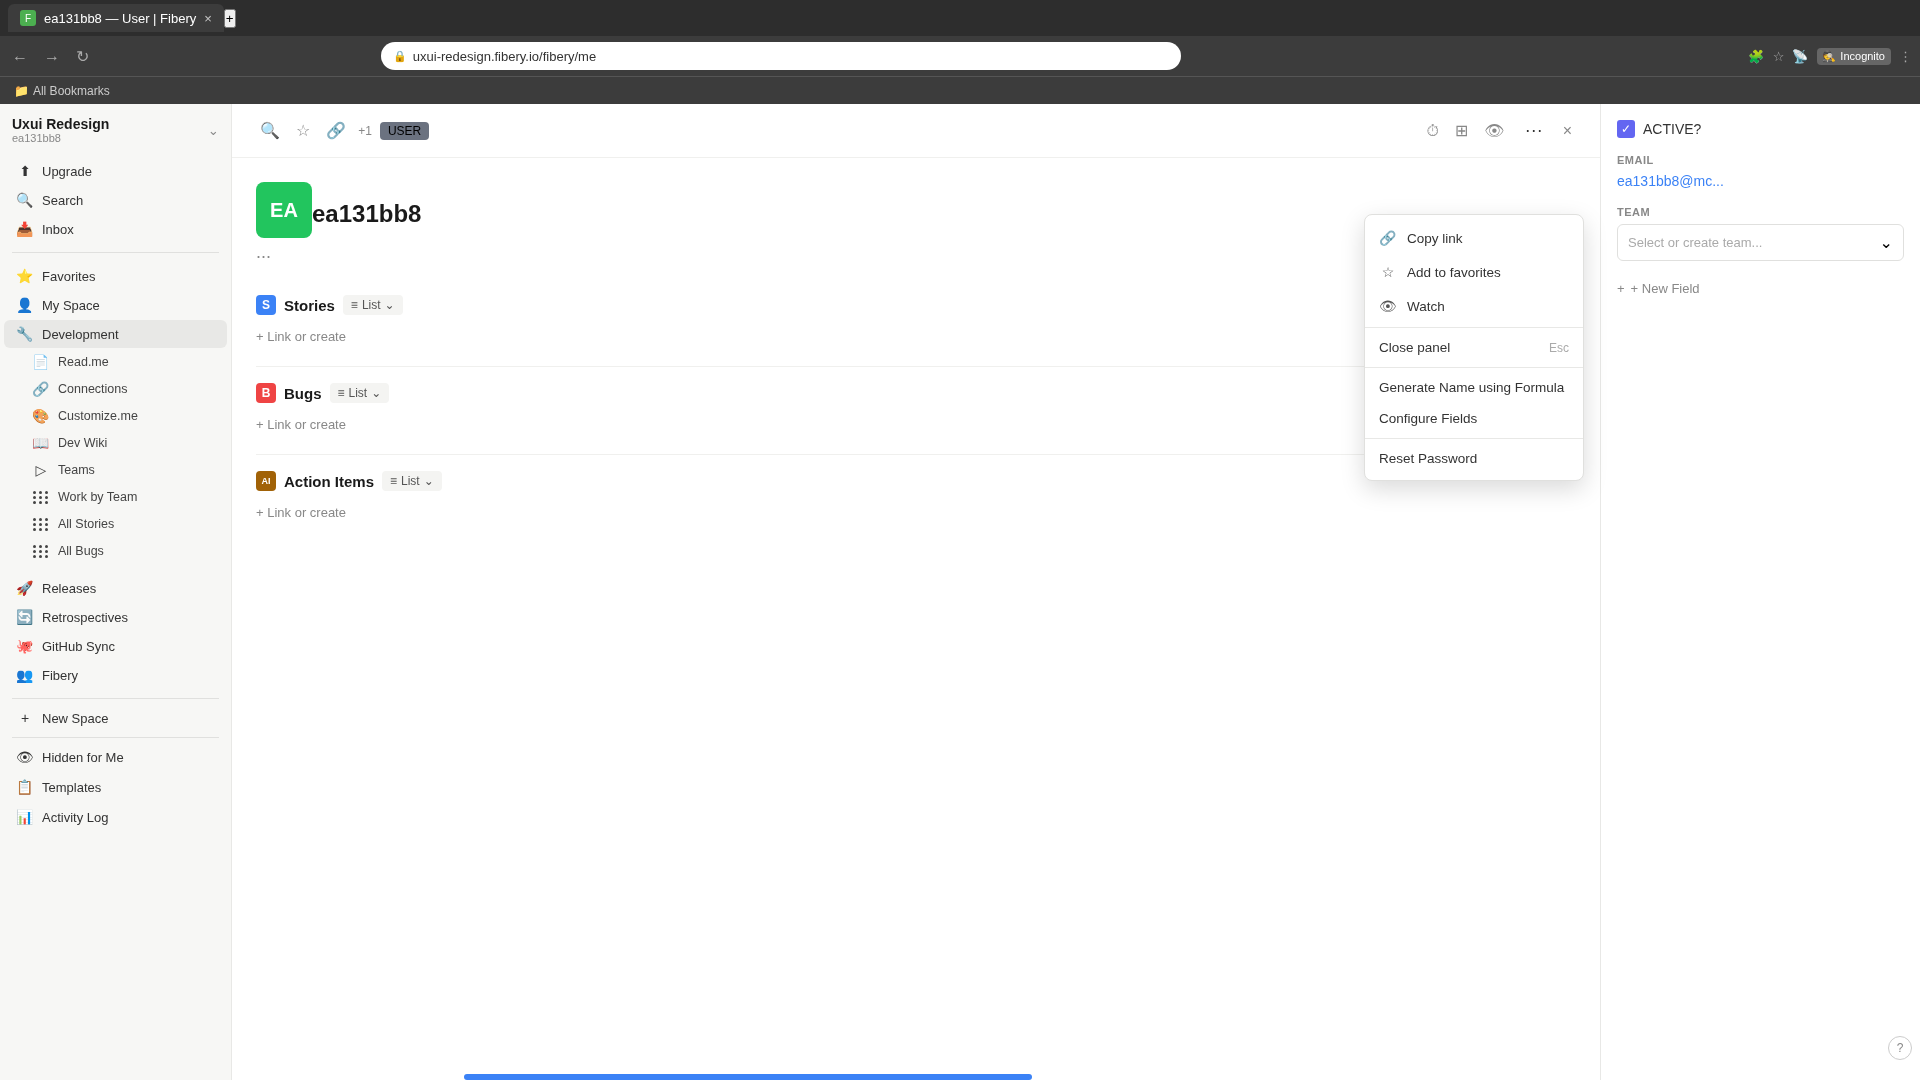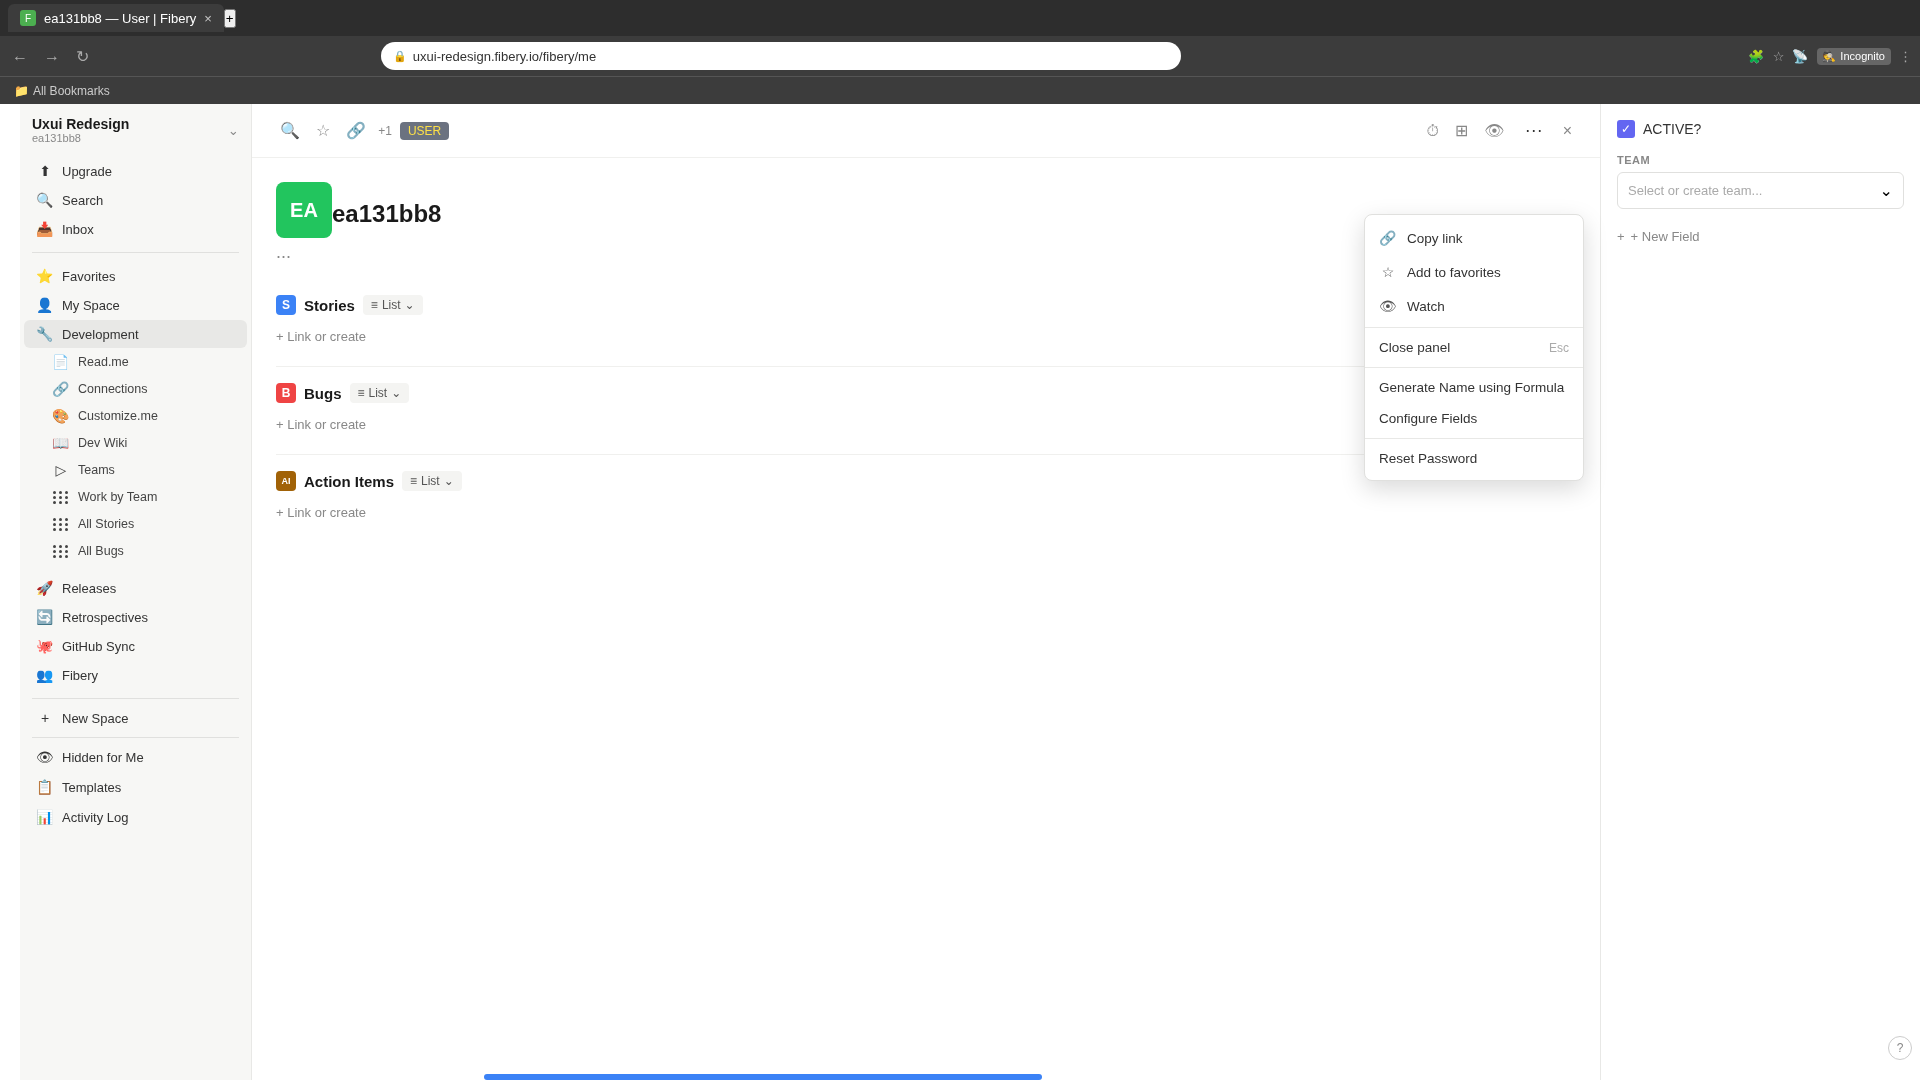--- a/index.html
+++ b/index.html
@@ -14,40 +14,40 @@
     .browser-toolbar { background: #3c3c3c; height: 40px; display: flex; align-items: center; padding: 0 8px; gap: 8px; }
     .browser-nav-btn { background: none; border: none; color: #aaa; cursor: pointer; font-size: 16px; padding: 4px; border-radius: 4px; }
     .browser-address-bar { flex: 1; background: #fff; border-radius: 20px; height: 28px; display: flex; align-items: center; padding: 0 12px; font-size: 13px; color: #333; max-width: 800px; margin: 0 auto; }
     .browser-address-bar .lock-icon { color: #666; margin-right: 6px; font-size: 11px; }
     .browser-right-icons { display: flex; gap: 8px; margin-left: auto; align-items: center; color: #aaa; font-size: 13px; }
     .incognito-badge { background: #666; color: white; border-radius: 4px; padding: 2px 6px; font-size: 11px; display: flex; align-items: center; gap: 4px; }
     .bookmarks-bar { background: #3c3c3c; height: 28px; display: flex; align-items: center; padding: 0 8px; border-top: 1px solid #555; }
     .bookmarks-item { color: #ccc; font-size: 12px; display: flex; align-items: center; gap: 4px; padding: 2px 6px; cursor: pointer; }
 
     
-    .app-container { display: flex; flex: 1; overflow: hidden; margin-left: 20px; }
+    .app-container { display: flex; flex: 1; overflow: hidden; }
 
     
     .sidebar { width: 232px; background: #f7f7f5; border-right: 1px solid #e8e8e6; display: flex; flex-direction: column; flex-shrink: 0; overflow-y: auto; }
     .sidebar-header { padding: 12px 12px 8px; display: flex; align-items: center; justify-content: space-between; }
     .workspace-name { font-size: 14px; font-weight: 600; color: #1a1a1a; }
     .workspace-sub { font-size: 11px; color: #888; }
     .chevron-btn { background: none; border: none; cursor: pointer; color: #888; }
     .sidebar-item { display: flex; align-items: center; gap: 8px; padding: 5px 12px; cursor: pointer; font-size: 13px; color: #333; border-radius: 6px; margin: 1px 4px; }
     .sidebar-item.active { background: #e8e8e6; }
     .sidebar-icon { width: 18px; height: 18px; display: flex; align-items: center; justify-content: center; font-size: 14px; flex-shrink: 0; }
     .sidebar-item-label { font-size: 13px; }
     .sidebar-section { padding: 4px 0; }
     .sidebar-divider { height: 1px; background: #e0e0de; margin: 4px 12px; }
     .sidebar-sub-item { display: flex; align-items: center; gap: 8px; padding: 4px 12px 4px 28px; cursor: pointer; font-size: 12.5px; color: #444; border-radius: 6px; margin: 1px 4px; }
     .dot-grid { display: inline-grid; grid-template-columns: repeat(3, 4px); gap: 2px; }
     .dot { width: 3px; height: 3px; background: currentColor; border-radius: 50%; }
     .content-area { flex: 1; padding: 0; overflow-y: auto; }
     .content-header { display: flex; align-items: center; padding: 12px 24px; border-bottom: 1px solid #f0f0ee; gap: 8px; }
-    .tag-badge { background: #6b7280; color: #fde047; padding: 2px 8px; border-radius: 4px; font-size: 12px; font-weight: 500; }
+    .tag-badge { background: #6b7280; color: #000000; padding: 2px 8px; border-radius: 4px; font-size: 12px; font-weight: 500; }
     .header-right { margin-left: auto; display: flex; align-items: center; gap: 8px; }
     .icon-btn { background: none; border: none; cursor: pointer; color: #888; font-size: 16px; padding: 4px; border-radius: 4px; }
     .more-btn { background: none; border: none; cursor: pointer; color: #333; font-size: 18px; padding: 4px 8px; border-radius: 4px; }
 
     
     .profile-section { padding: 24px 24px 16px; }
     .profile-avatar { width: 56px; height: 56px; background: #22c55e; border-radius: 8px; display: flex; align-items: center; justify-content: center; font-size: 20px; font-weight: 700; color: white; }
     .profile-name { font-size: 24px; font-weight: 600; color: #1a1a1a; margin-top: 8px; }
     .profile-dots { color: #888; font-size: 18px; margin-top: 4px; }
 
@@ -352,20 +352,24 @@
     <div style="width:320px;border-left:1px solid #e8e8e6;background:white;overflow-y:auto;padding:16px;">
 
       <div class="panel-field">
         <div class="active-checkbox">
           <div class="checkbox-checked">✓</div>
           <span class="active-label">ACTIVE?</span>
         </div>
       </div>
 
 
+      <div class="panel-field">
+        <div class="panel-field-label">EMAIL</div>
+        <a class="email-link" href="#">ea131bb8@mc...</a>
+      </div>
 
       <div class="panel-field">
         <div class="panel-field-label">TEAM</div>
         <div class="team-select">
           <span class="team-select-placeholder">Select or create team...</span>
           <span>⌄</span>
         </div>
       </div>
 
 

